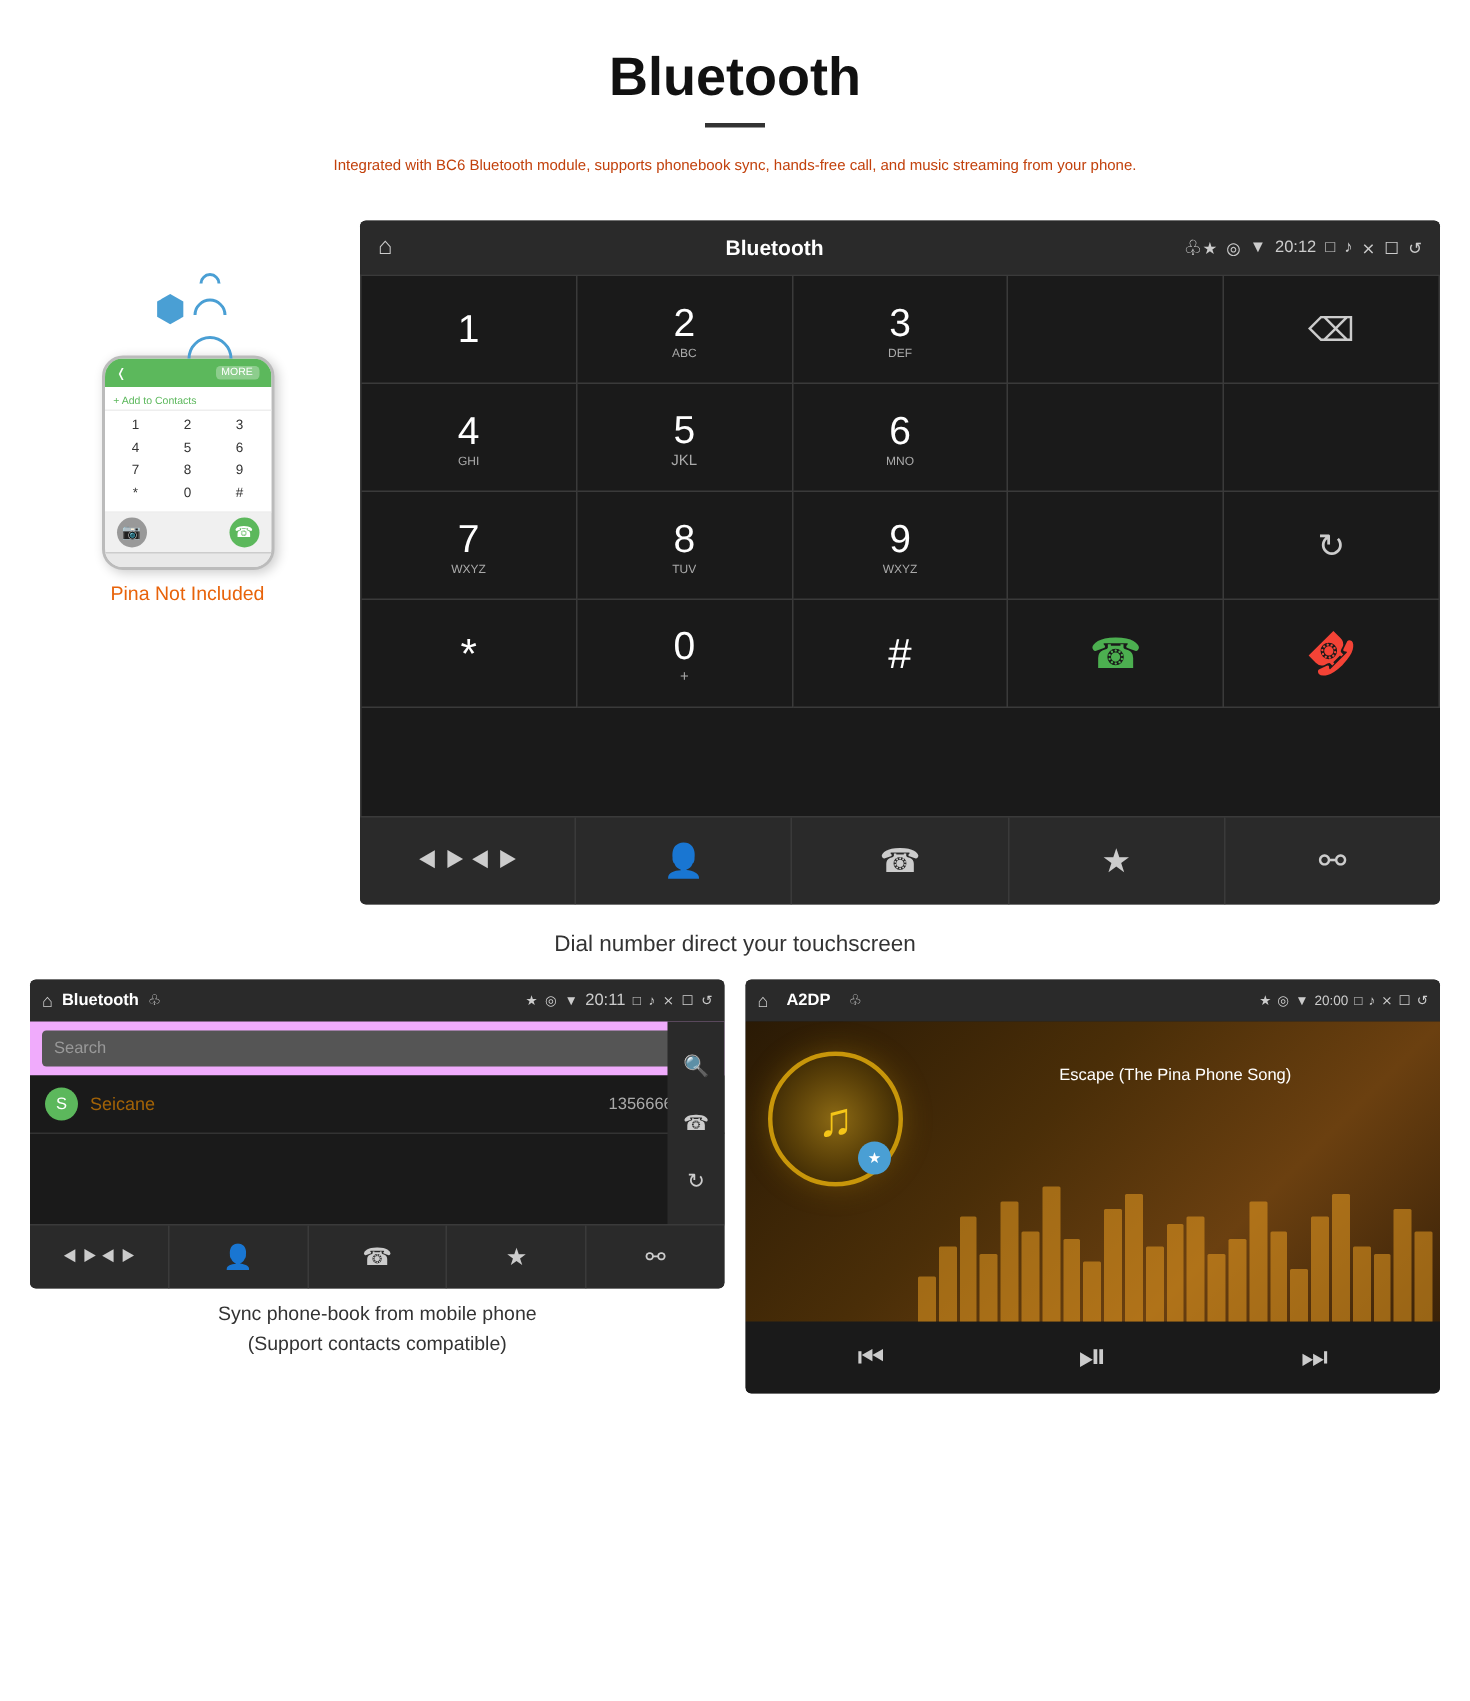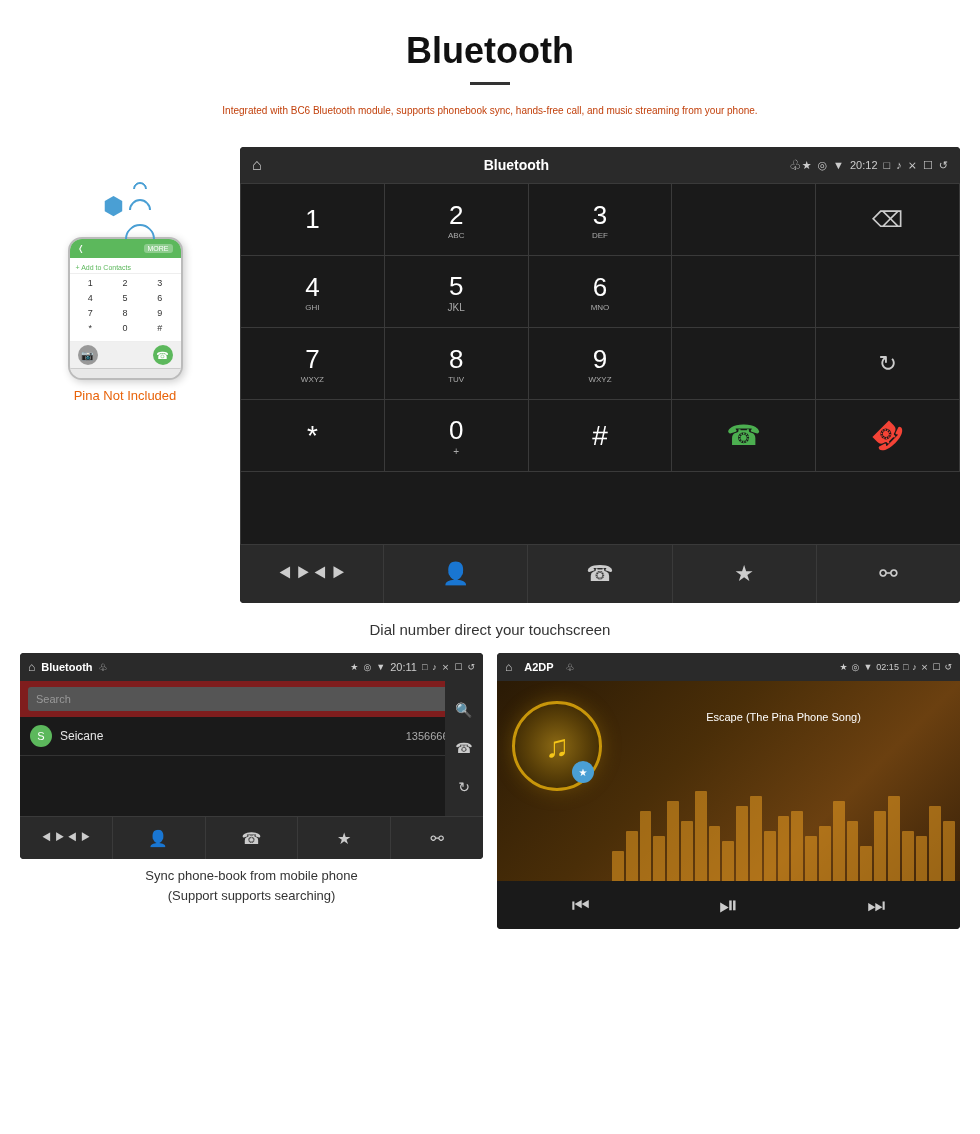--- a/index.html
+++ b/index.html
@@ -301,21 +301,21 @@
     }
     .pb-status-bar .home-icon { color: #ccc; font-size: 12px; margin-right: 8px; }
     .pb-status-bar .page-title { color: #fff; font-size: 11px; font-weight: bold; }
     .pb-status-bar-right { margin-left: auto; display: flex; gap: 5px; align-items: center; }
     .pb-status-bar-right span { color: #ccc; font-size: 9px; }
 
     .pb-search-row {
       display: flex;
       align-items: flex-start;
       padding: 6px 8px;
-      background: #7f1d1d;
+      background: #f0abfc;
       gap: 6px;
     }
     .pb-search-box {
       flex: 1;
       background: #555;
       border-radius: 3px;
       height: 24px;
       padding: 0 8px;
       color: #ccc;
       font-size: 11px;
@@ -336,21 +336,21 @@
       background: #5cb85c;
       border-radius: 50%;
       color: white;
       font-size: 11px;
       display: flex;
       align-items: center;
       justify-content: center;
       margin-right: 8px;
       flex-shrink: 0;
     }
-    .pb-contact-name { color: #e5e5e5; font-size: 12px; flex: 1; }
+    .pb-contact-name { color: #a16207; font-size: 12px; flex: 1; }
     .pb-contact-num { color: #aaa; font-size: 11px; }
     .pb-screen-content {
       position: relative;
     }
     .pb-right-col {
       position: absolute;
       right: 0;
       top: 0;
       width: 38px;
       height: 100%;
@@ -720,36 +720,36 @@
         <div class="pb-bottom-btn">⯇⯈⯇⯈</div>
         <div class="pb-bottom-btn active">👤</div>
         <div class="pb-bottom-btn">☎</div>
         <div class="pb-bottom-btn">★</div>
         <div class="pb-bottom-btn">⚯</div>
       </div>
     </div>
 
     <div class="bottom-caption">
       <span>Sync phone-book from mobile phone</span><br>
-      <span>(Support supports searching)</span>
+      <span>(Support contacts compatible)</span>
     </div>
   </div>
 
   <div class="bottom-screen-wrap">
     <div class="mini-car-screen">
 
       <div class="mini-status-bar">
         <span class="home-icon" style="font-size:12px;color:#ccc;">⌂</span>
         <span class="page-title" style="color:#fff;font-size:11px;font-weight:bold;margin-left:6px;">A2DP</span>
         <span style="color:#ccc;font-size:10px;margin-left:6px;">♧</span>
         <div class="mini-status-right">
           <span style="color:#ccc;font-size:9px;">★</span>
           <span style="color:#ccc;font-size:9px;">◎</span>
           <span style="color:#ccc;font-size:9px;">▼</span>
-          <span style="color:#ccc;font-size:9px;">02:15</span>
+          <span style="color:#ccc;font-size:9px;">20:00</span>
           <span style="color:#ccc;font-size:9px;">□</span>
           <span style="color:#ccc;font-size:9px;">♪</span>
           <span style="color:#ccc;font-size:9px;">⨯</span>
           <span style="color:#ccc;font-size:9px;">☐</span>
           <span style="color:#ccc;font-size:9px;cursor:pointer;">↺</span>
         </div>
       </div>
 
       <div class="music-screen" style="height:180px;">
         <div class="music-album-art">

